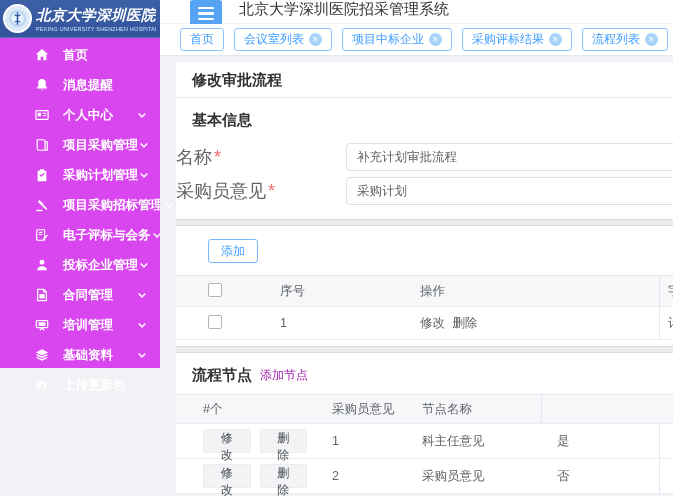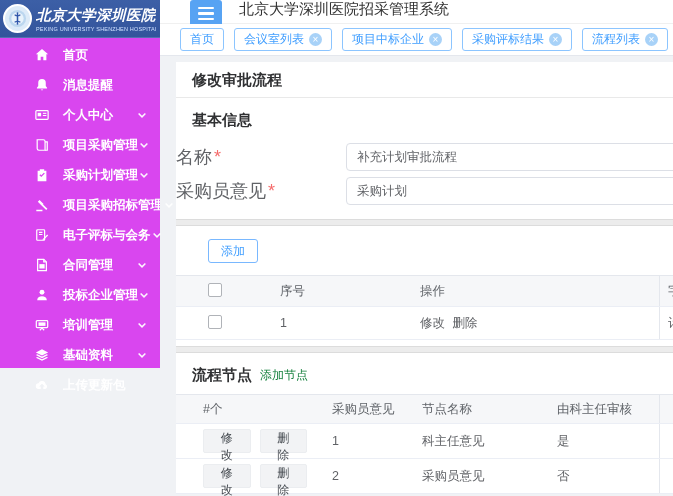--- a/index.html
+++ b/index.html
@@ -49,21 +49,21 @@
   .form-row { display:flex; align-items:center; margin-top:13px; }
   .form-row + .form-row { margin-top:6px; }
   .flabel { width:170px; text-align:left; padding-right:12px; font-size:18px; color:#606266; flex:0 0 170px; }
   .req { color:#f56c6c; margin-left:2px; }
   .finput { width:440px; height:28px; border:1px solid #dcdfe6; border-radius:4px; padding:0 10px;
             font-size:12.5px; color:#606266; font-family:inherit; outline:none; }
   .band { height:7px; background:#ececec; border-top:1px solid #dcdcdc; border-bottom:1px solid #dcdcdc;
           margin-top:14px; }
   .btn-add { margin-left:16px; height:24px; padding:0 12px; background:#fff; border:1px solid #79b8ff;
              border-radius:3px; color:#409EFF; font-size:12px; cursor:pointer; font-family:inherit; }
-  .link-add { margin-left:8px; font-size:12px; font-weight:normal; color:#15803d; cursor:pointer; text-decoration:none; }
+  .link-add { margin-left:8px; font-size:12px; font-weight:normal; color:#a21caf; cursor:pointer; text-decoration:none; }
 
   
   .tbl { width:620px; margin-top:12px; font-size:12.5px; color:#606266; }
   .trow { display:flex; align-items:center; border-bottom:1px solid #ebeef5; background:#fff; }
   .trow.head { background:#f6f7f9; border-top:1px solid #e4e7ed; color:#5f6368; }
   .t1 .c1 { width:88px; padding-left:32px; }
   .t1 .c2 { width:140px; padding-left:16px; }
   .t1 .c3 { width:255px; padding-left:16px; }
   .t1 .c4 { width:137px; padding-left:8px; border-left:1px solid #e4e7ed; align-self:stretch;
             display:flex; align-items:center; overflow:hidden; white-space:nowrap; }
@@ -181,40 +181,40 @@
           </svg>
         </span>
       <span class="mil">电子评标与会务</span>
       <svg class="chev" viewBox="0 0 16 16" fill="none" stroke="#fff" stroke-width="2">
           <path d="M3.5 6l4.5 4.5L12.5 6"></path>
         </svg>
     </div>
 
     <div class="mi">
       <span class="mic">
+          <svg width="14" height="14" viewBox="0 0 16 16" fill="#fff">
+            <circle cx="8" cy="4.8" r="2.8"></circle>
+            <path d="M2.5 14c0-3 2.4-4.6 5.5-4.6S13.5 11 13.5 14z"></path>
+          </svg>
+        </span>
+      <span class="mil">投标企业管理</span>
+      <svg class="chev" viewBox="0 0 16 16" fill="none" stroke="#fff" stroke-width="2">
+          <path d="M3.5 6l4.5 4.5L12.5 6"></path>
+        </svg>
+    </div>
+
+    <div class="mi">
+      <span class="mic">
           <svg width="14" height="14" viewBox="0 0 16 16">
             <path d="M3 1.5h7L13 4.5V14.5H3z" fill="none" stroke="#fff" stroke-width="1.4"></path>
             <path d="M10 1.5v3h3" fill="none" stroke="#fff" stroke-width="1.4"></path>
             <rect x="5" y="7" width="6" height="5" fill="#fff"></rect>
           </svg>
         </span>
       <span class="mil">合同管理</span>
-      <svg class="chev" viewBox="0 0 16 16" fill="none" stroke="#fff" stroke-width="2">
-          <path d="M3.5 6l4.5 4.5L12.5 6"></path>
-        </svg>
-    </div>
-
-    <div class="mi">
-      <span class="mic">
-          <svg width="14" height="14" viewBox="0 0 16 16" fill="#fff">
-            <circle cx="8" cy="4.8" r="2.8"></circle>
-            <path d="M2.5 14c0-3 2.4-4.6 5.5-4.6S13.5 11 13.5 14z"></path>
-          </svg>
-        </span>
-      <span class="mil">投标企业管理</span>
       <svg class="chev" viewBox="0 0 16 16" fill="none" stroke="#fff" stroke-width="2">
           <path d="M3.5 6l4.5 4.5L12.5 6"></path>
         </svg>
     </div>
 
     <div class="mi">
       <span class="mic">
           <svg width="14" height="14" viewBox="0 0 16 16">
             <rect x="1.5" y="3" width="13" height="8" rx="1" fill="none" stroke="#fff" stroke-width="1.4"></rect>
             <rect x="4" y="5" width="8" height="4" fill="#fff"></rect>
@@ -337,21 +337,20 @@
       <div class="section-head">
         <span>流程节点</span>
         <a class="link-add">添加节点</a>
       </div>
 
       <div class="tbl t2" style="margin-top:9px;">
         <div class="trow head">
           <div class="c1">#个</div>
           <div class="c2">采购员意见</div>
           <div class="c3">节点名称</div>
-          <div class="c4">由科主任审核</div>
           <div class="c5"></div>
         </div>
         <div class="trow">
           <div class="c1">
             <button class="btn-mini">修改</button>
             <button class="btn-mini">删除</button>
           </div>
           <div class="c2">1</div>
           <div class="c3">科主任意见</div>
           <div class="c4">是</div>

